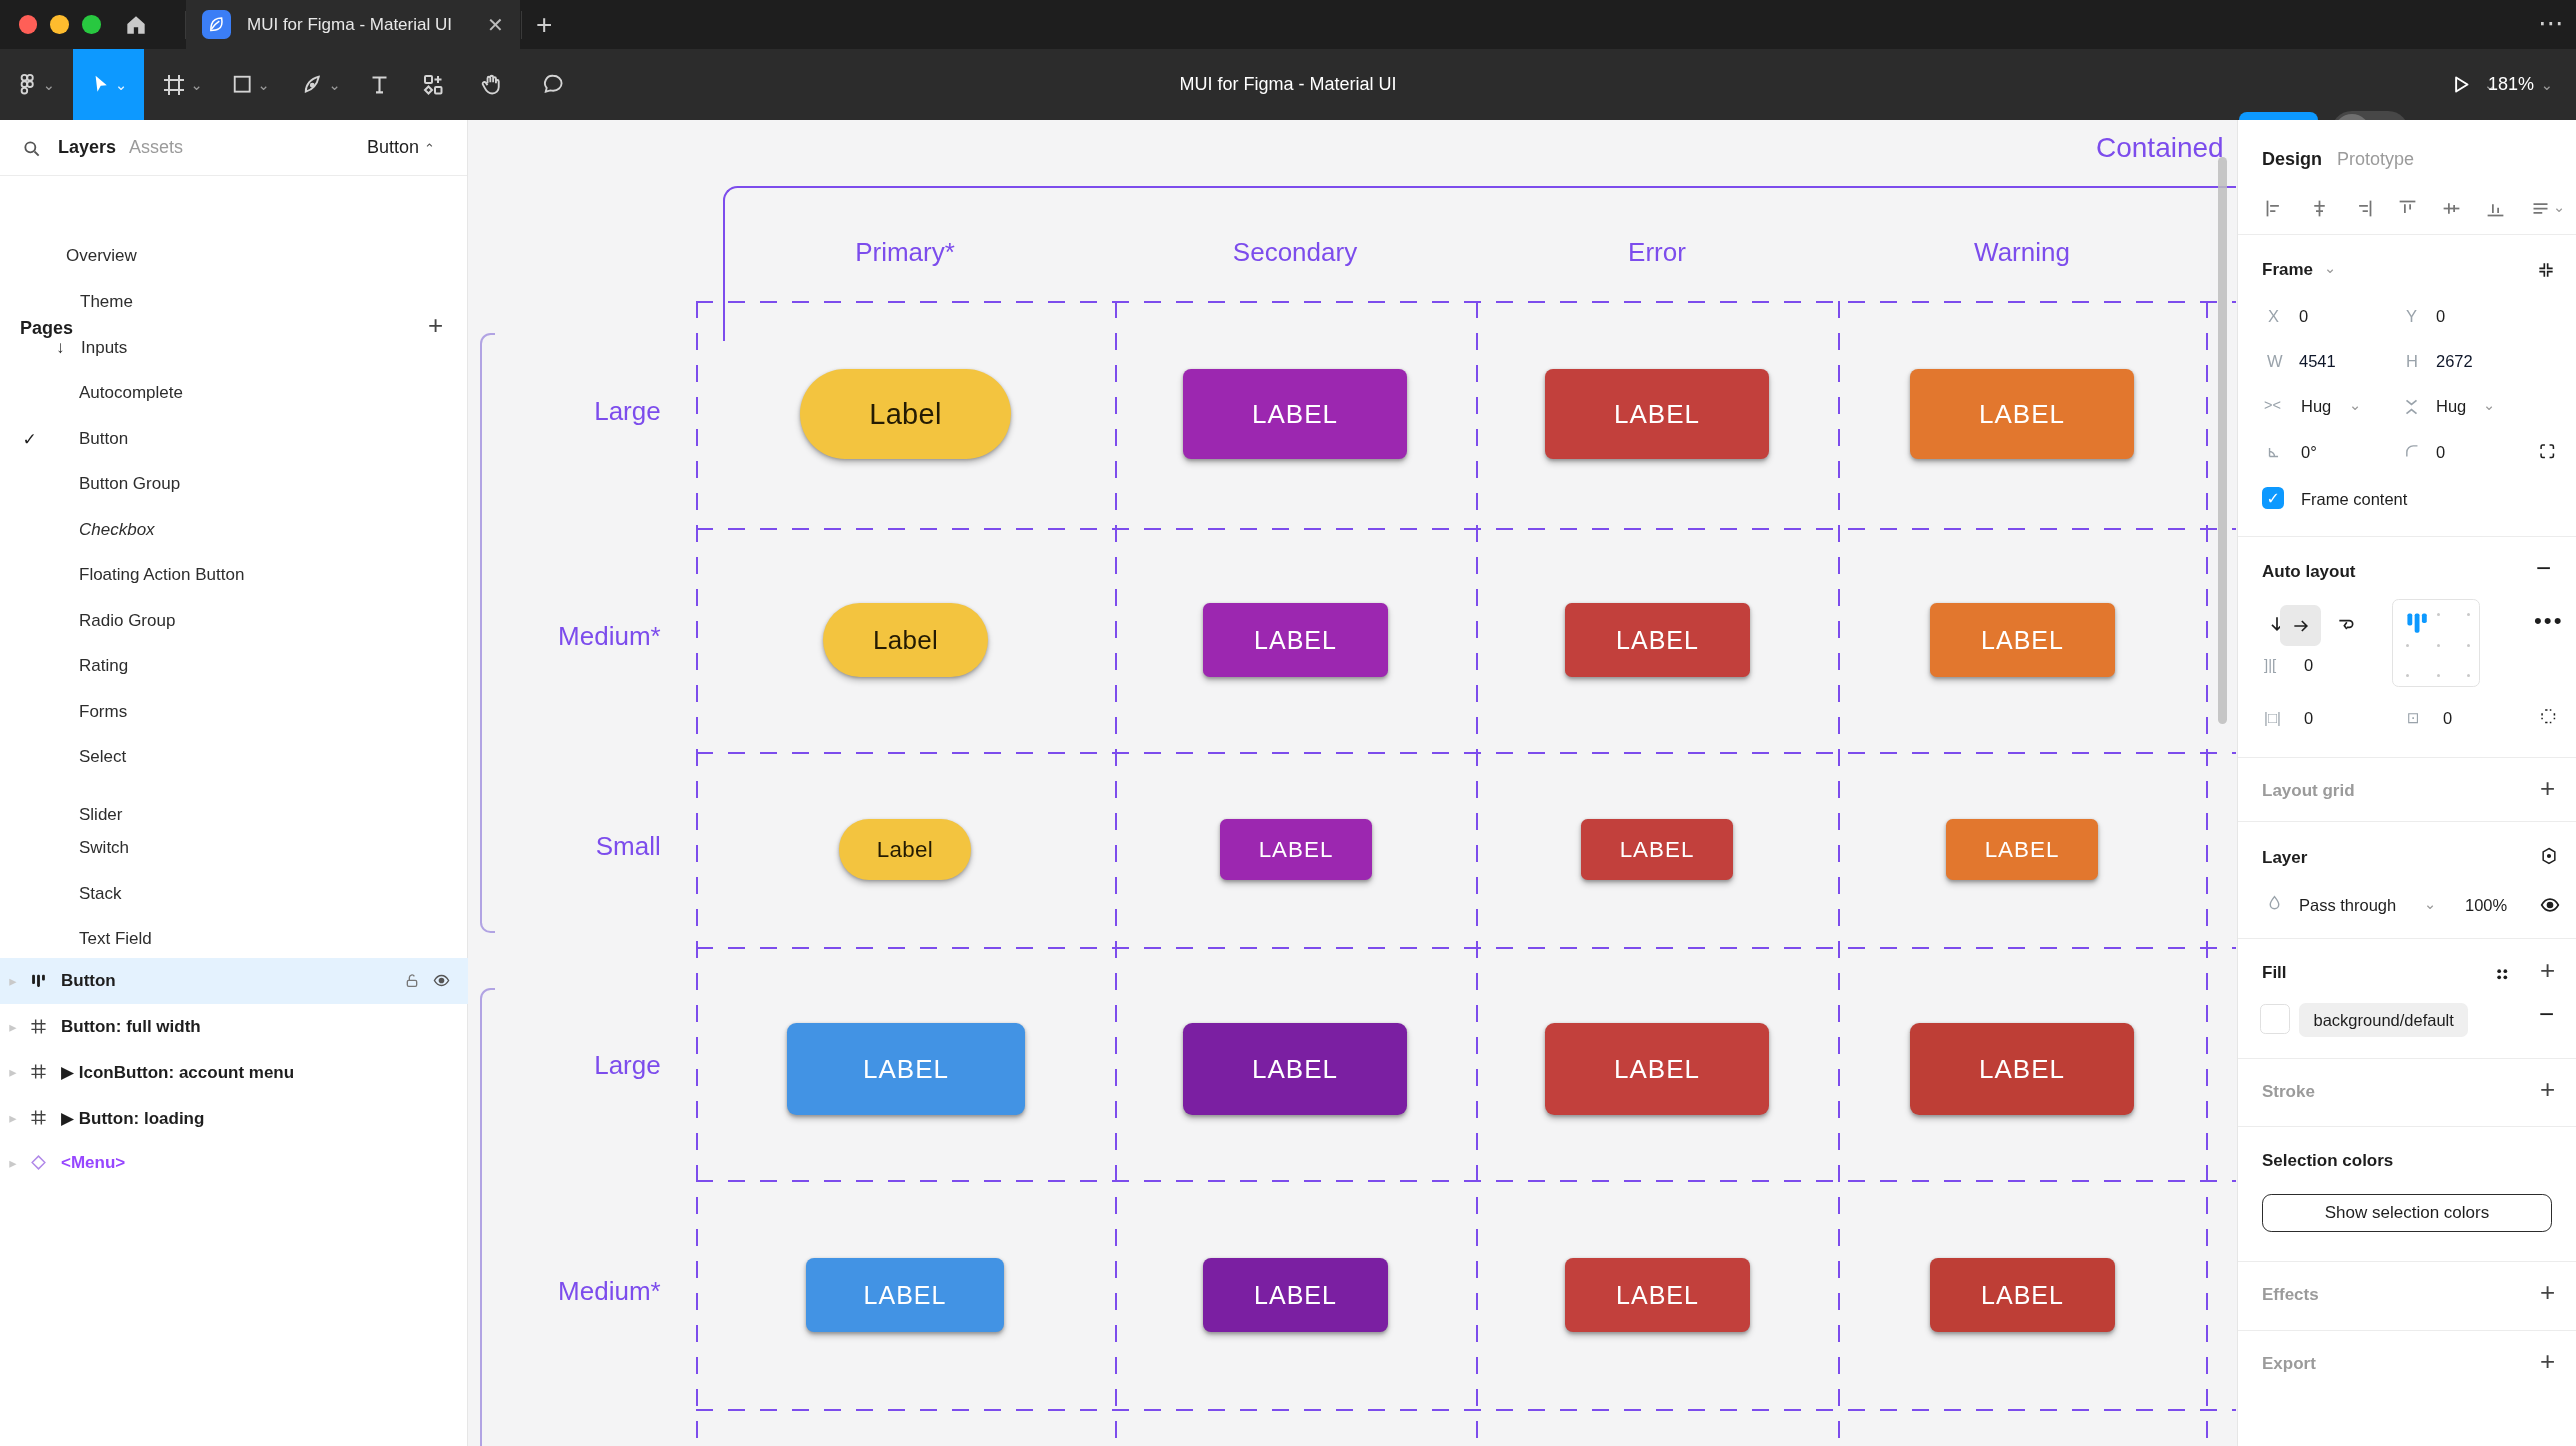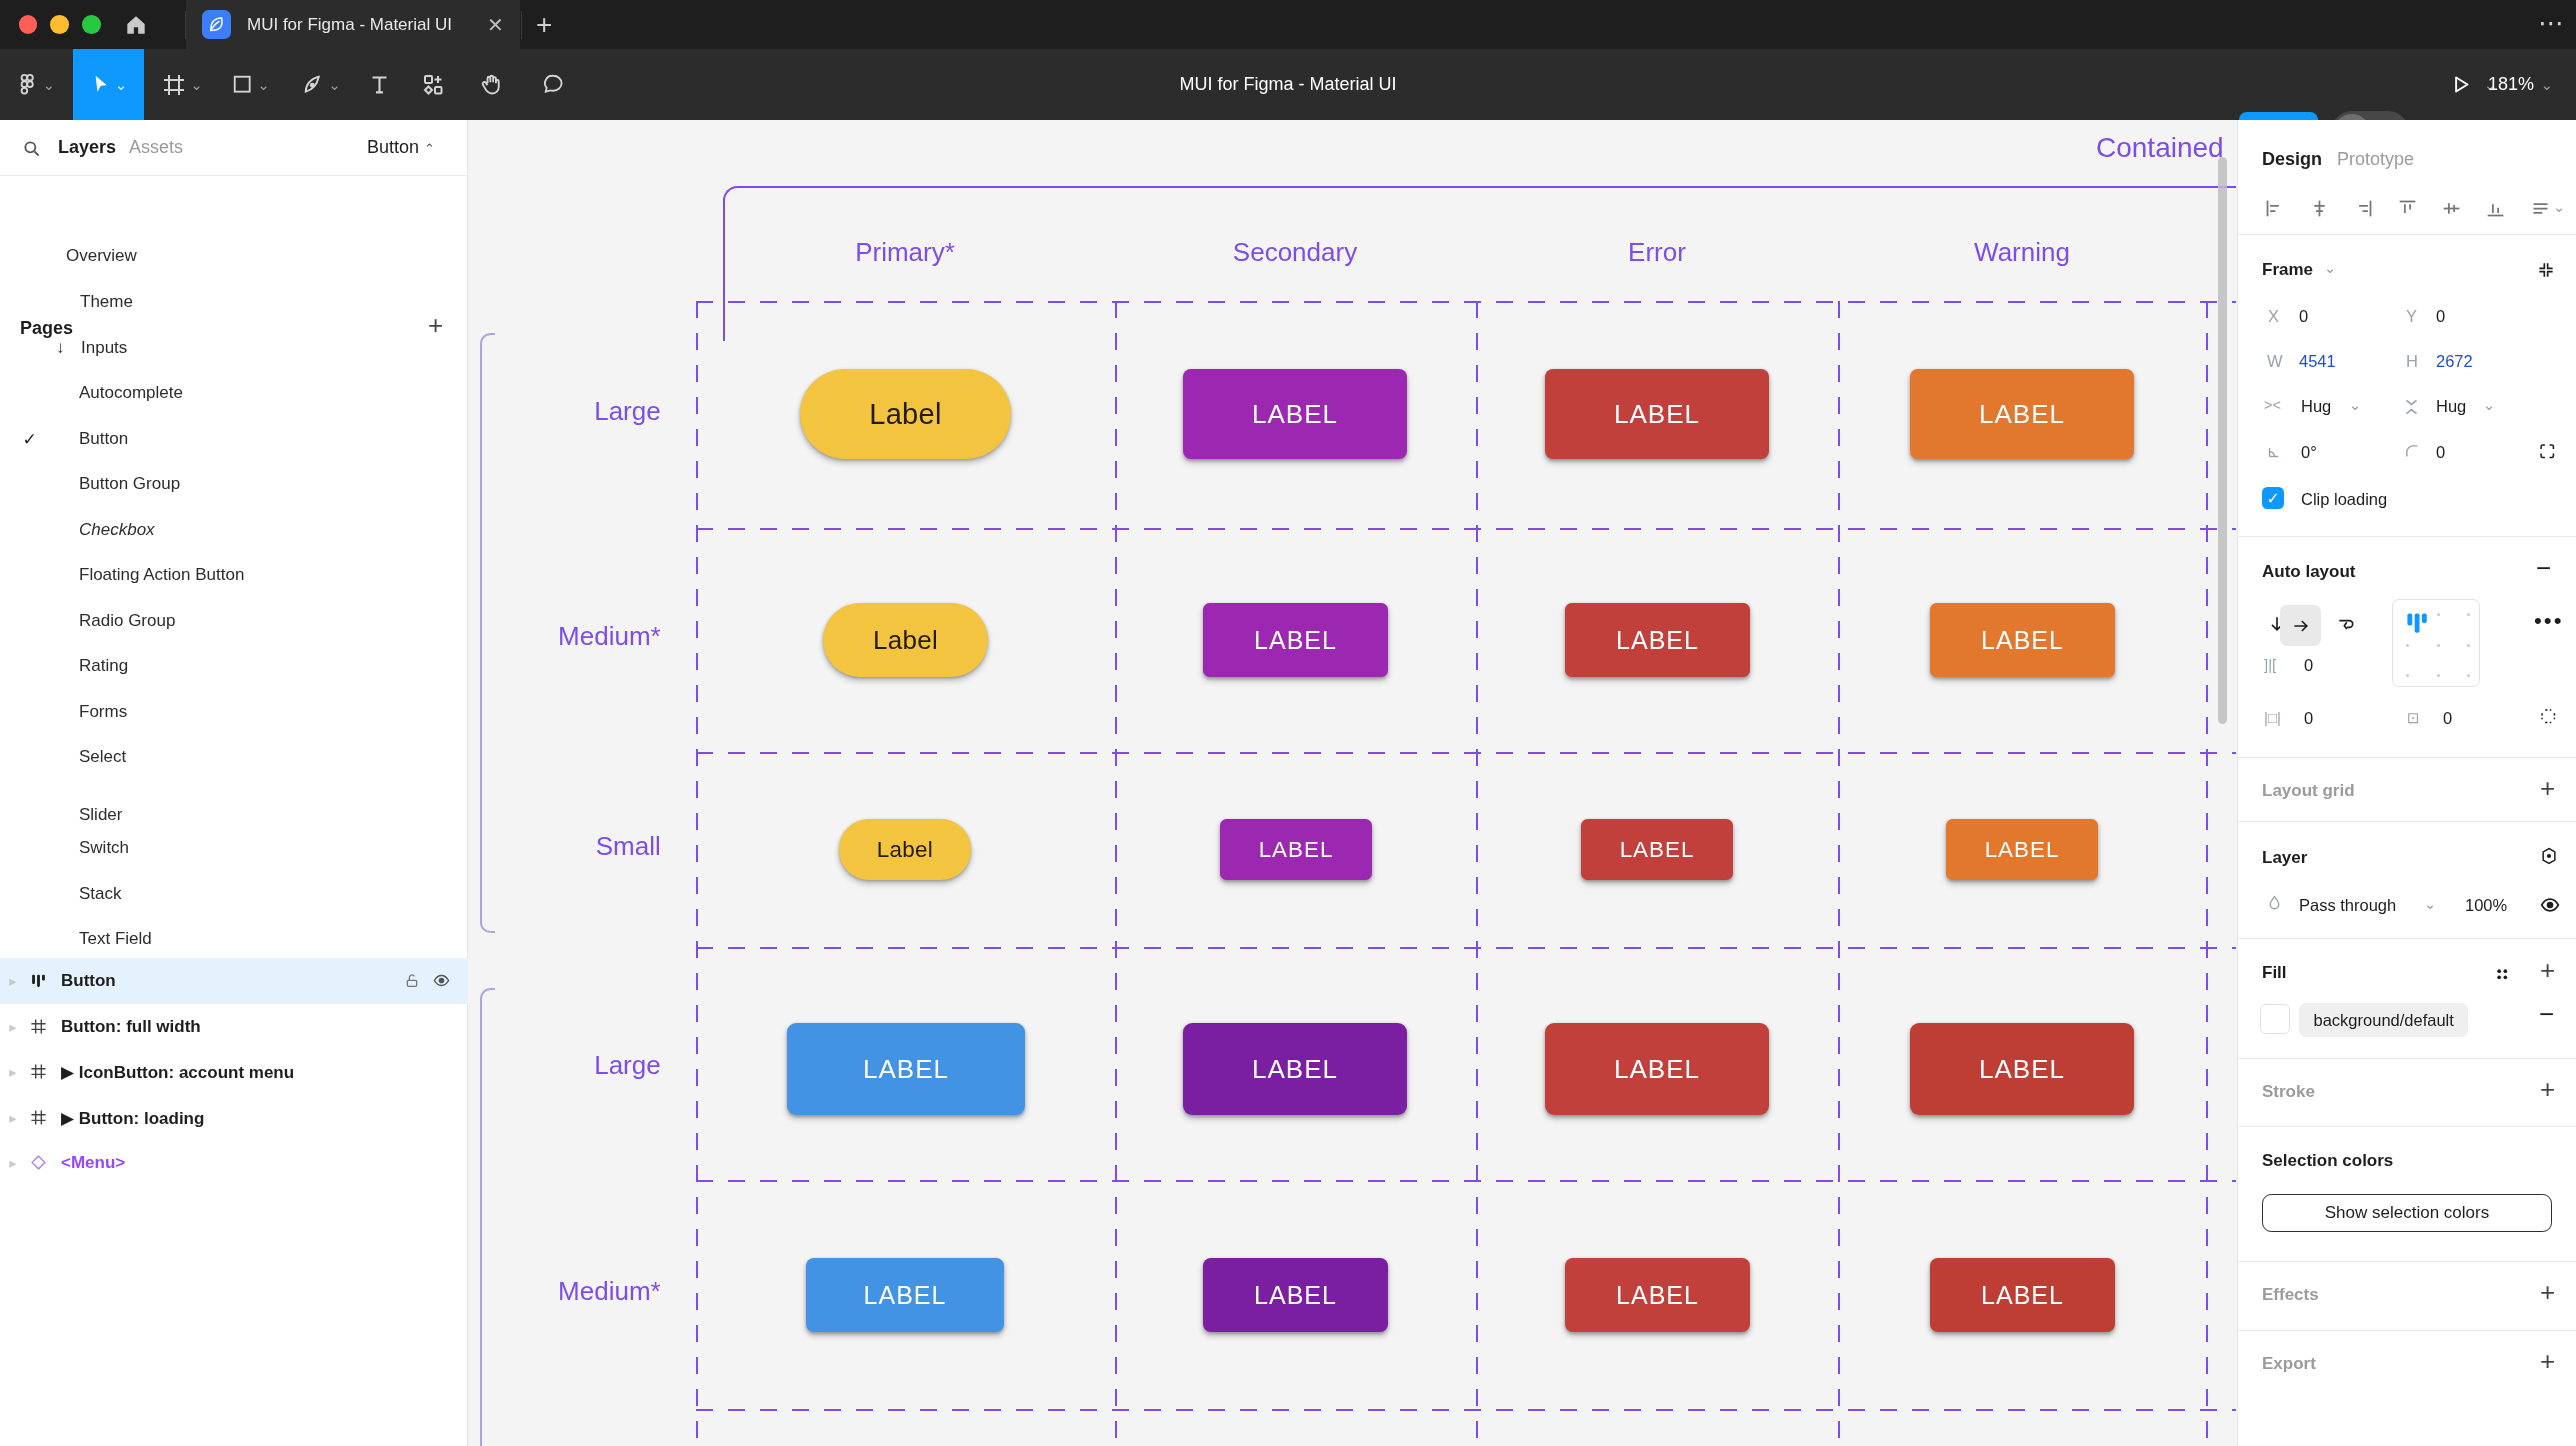--- a/index.html
+++ b/index.html
@@ -74,21 +74,21 @@
 
   
   .panel { position:absolute; left:2237px; top:120px; width:339px; height:1326px; background:#ffffff;
     border-left:1.3px solid #e6e6e6; }
   .p-divider { position:absolute; left:0; width:339px; height:1.3px; background:#ececec; }
   .p-tab { position:absolute; top:29px; font-size:18px; }
   .p-h { position:absolute; font-size:17px; font-weight:700; color:#1e1e1e; }
   .p-h-dim { color:#9b9b9b; }
   .p-lab { position:absolute; font-size:16.5px; color:#9aa3ab; }
   .p-val { position:absolute; font-size:16.5px; color:#1e1e1e; }
-  .p-val-dim { color:#1d4ed8; }
+  .p-val-dim { color:#0f172a; }
   .chk { position:absolute; width:22.4px; height:22.4px; border-radius:5.3px; background:#0d99ff;
     color:#fff; font-size:16px; display:flex; align-items:center; justify-content:center; }
   .al-box { position:absolute; left:154px; top:479px; width:88px; height:88px; border:1.3px solid #e3e3e3;
     border-radius:6.6px; background:#fff; }
   .al-dot { position:absolute; width:3.3px; height:3.3px; border-radius:50%; background:#c9c9c9; }
   .dir-sel { position:absolute; left:42px; top:485px; width:41px; height:41px; background:#e9e9e9; border-radius:6.6px;
     display:flex; align-items:center; justify-content:center; }
   .token-pill { position:absolute; left:61px; top:883px; height:34px; padding:0 14.5px; background:#efefef;
     border-radius:6.6px; font-size:16.5px; color:#1e1e1e; display:flex; align-items:center; }
   .swatch { position:absolute; left:22.4px; top:884px; width:30px; height:30px; background:#fff;
@@ -459,21 +459,21 @@
     <span class="p-val" style="left:63px;top:323px">0°</span>
     <svg class="abs" style="left:166px;top:323px" width="17" height="17" viewBox="0 0 24 24" stroke="#9aa3ab" stroke-width="2" fill="none">
         <path d="M4 19v-6a9 9 0 019-9h6"></path>
       </svg>
     <span class="p-val" style="left:198px;top:323px">0</span>
     <svg class="abs" style="left:300px;top:322px" width="18.5" height="18.5" viewBox="0 0 24 24" stroke="#1e1e1e" stroke-width="2" fill="none">
         <path d="M4 9V6a2 2 0 012-2h3M15 4h3a2 2 0 012 2v3M20 15v3a2 2 0 01-2 2h-3M9 20H6a2 2 0 01-2-2v-3"></path>
       </svg>
 
     <div class="chk" style="left:24px;top:367px">✓</div>
-    <span class="p-val" style="left:63px;top:370px">Clip loading</span>
+    <span class="p-val" style="left:63px;top:370px">Frame content</span>
     <div class="p-divider" style="top:416px"></div>
 
     <span class="p-h" style="left:24px;top:442px">Auto layout</span>
     <span class="abs" style="left:298px;top:433px;font-size:26px;font-weight:300;color:#1e1e1e">−</span>
     <svg class="abs" style="left:29px;top:494px" width="20" height="20" viewBox="0 0 24 24" stroke="#1e1e1e" stroke-width="2" fill="none">
         <path d="M12 4v14M6 13l6 6 6-6"></path>
       </svg>
     <div class="dir-sel">
       <svg width="20" height="20" viewBox="0 0 24 24" stroke="#1e1e1e" stroke-width="2" fill="none">
           <path d="M4 12h14M13 6l6 6-6 6"></path>

